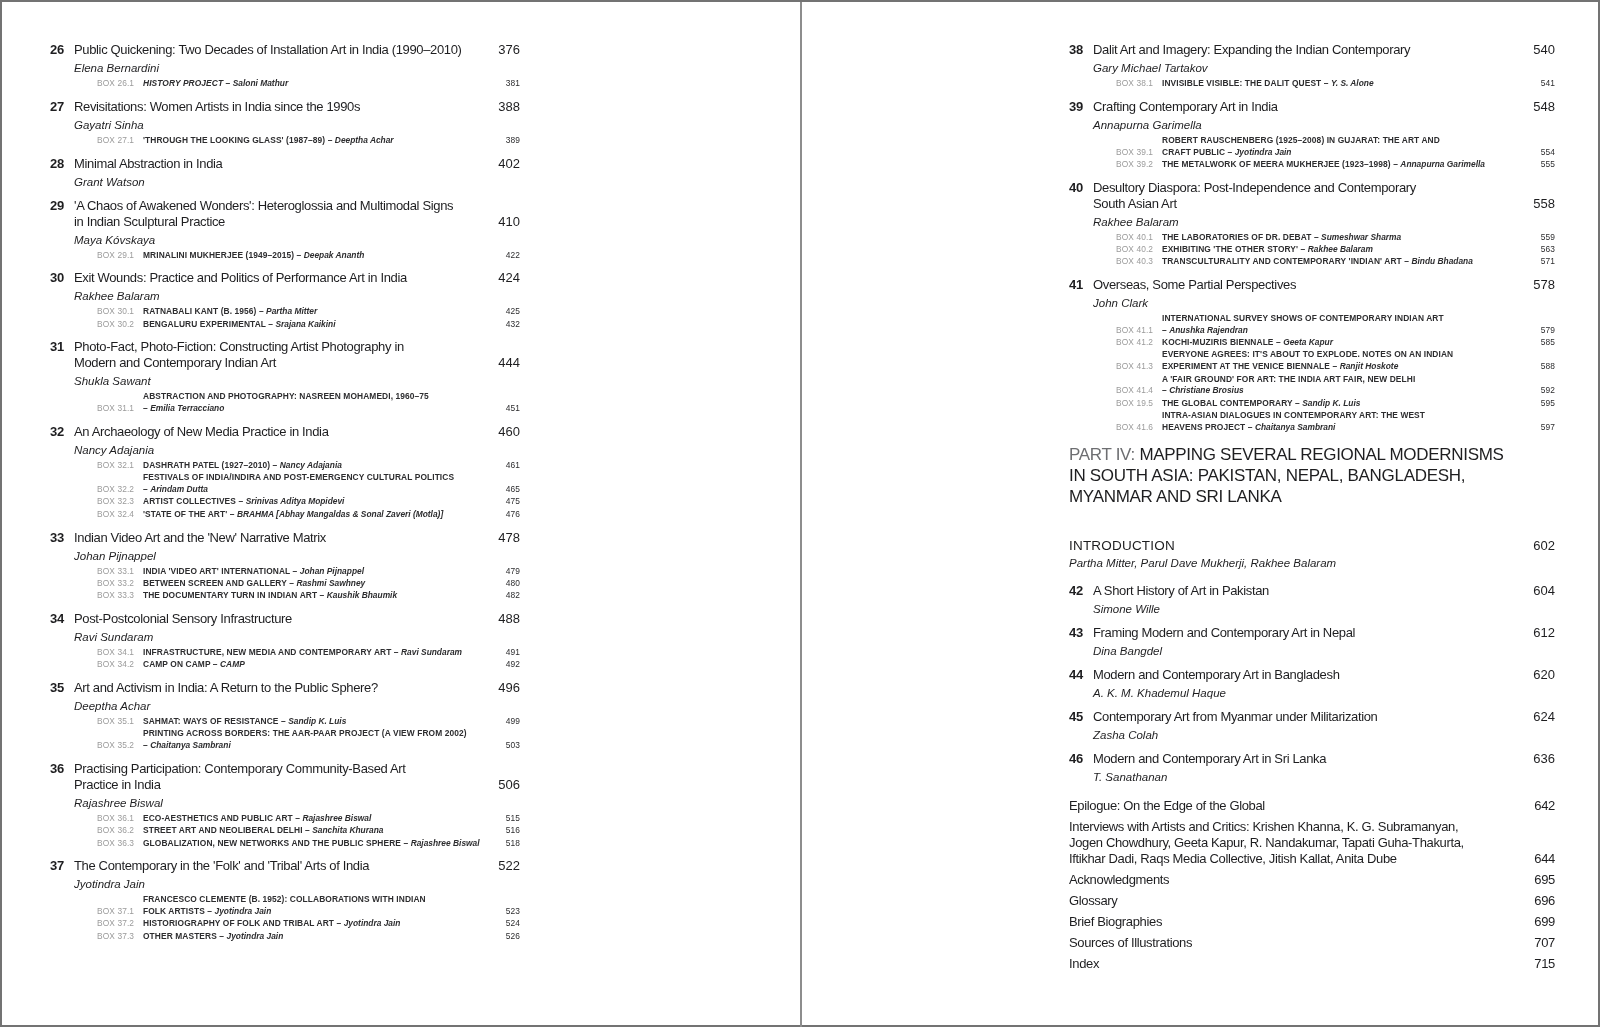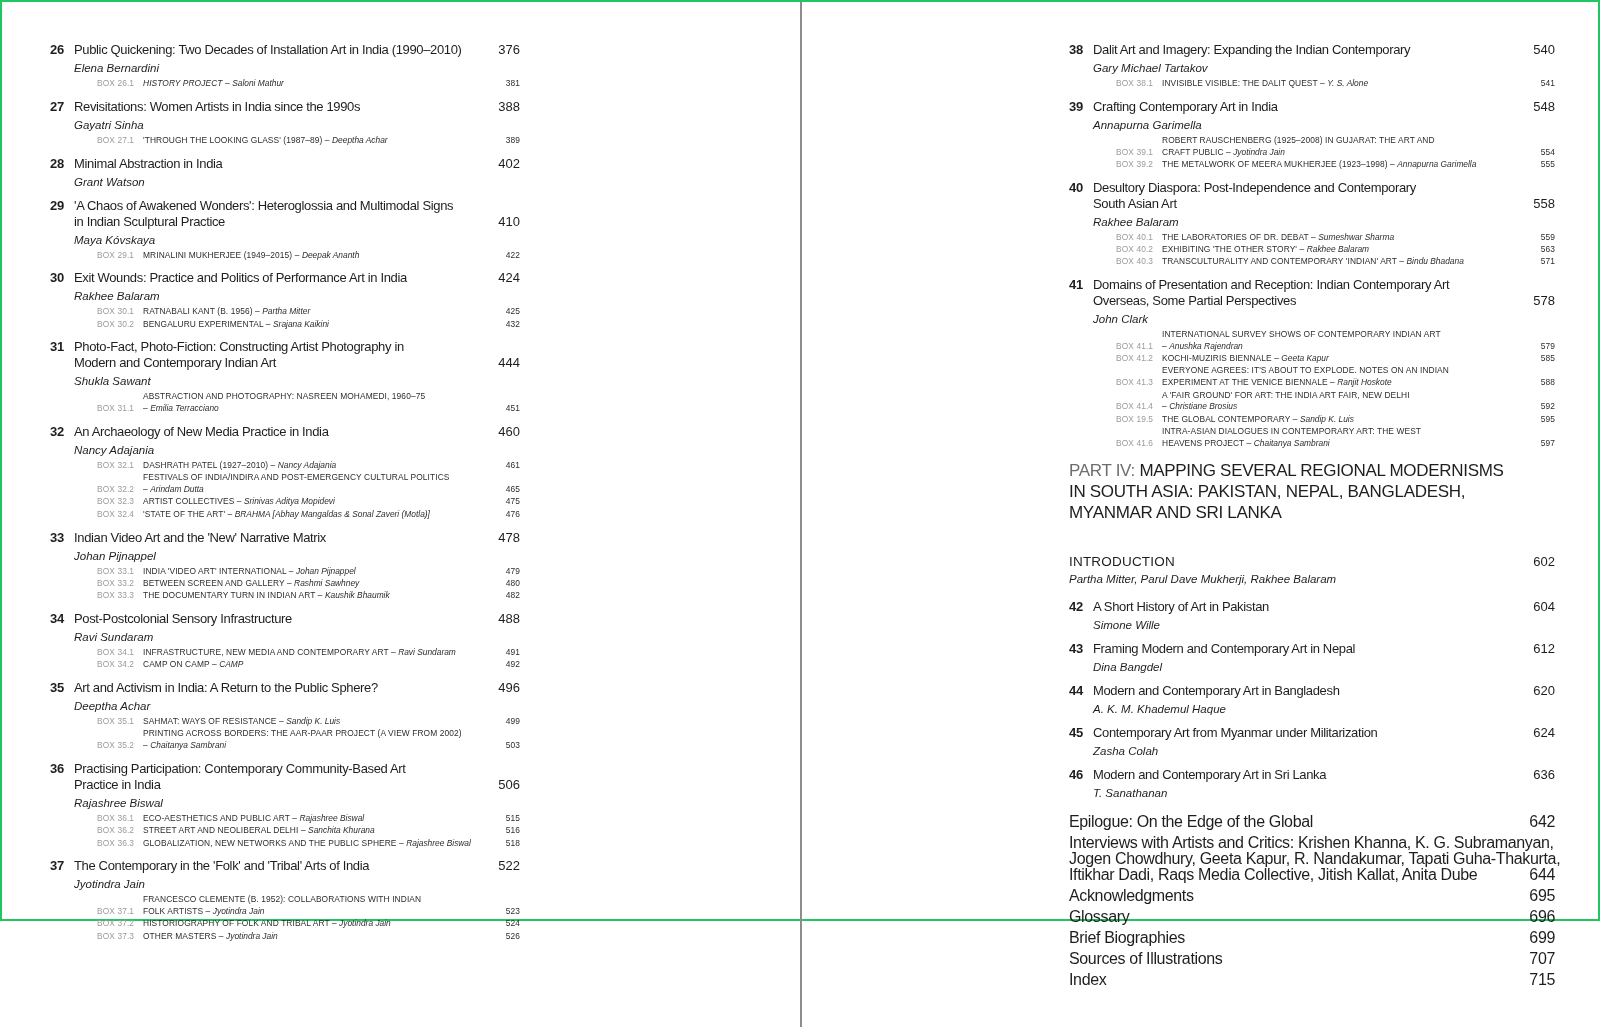--- a/index.html
+++ b/index.html
@@ -1,56 +1,56 @@
 <!DOCTYPE html>
 <html><head>
 <meta charset="utf-8">
 <style>
   html,body{margin:0;padding:0;}
   body{
     width:1600px;height:1027px;position:relative;background:#ffffff;
     font-family:"Liberation Sans",sans-serif;color:#1e1e20;overflow:hidden;
   }
-  .spread{position:absolute;left:0;top:0;width:1600px;height:921px;
-    border:2px solid #22c55e;box-sizing:border-box;background:#ffffff;}
+  .spread{position:absolute;left:0;top:0;width:1600px;height:1027px;
+    border:2px solid #737373;box-sizing:border-box;background:#ffffff;}
   .divider{position:absolute;left:798px;top:0;width:2px;height:1027px;background:#8d8d8d;}
   .page{position:absolute;top:0;height:1027px;box-sizing:border-box;}
   .page-left{left:0;width:798px;padding:40px 0 0 48px;}
   .page-right{left:800px;width:800px;padding:40px 0 0 267px;}
   .content{width:470px;}
   .page-right .content{width:486px;}
 
   .chapter{margin-bottom:9px;}
   .ch-head{display:flex;align-items:stretch;}
   .ch-num{width:24px;flex:none;font-weight:bold;font-size:13px;line-height:16px;letter-spacing:-0.2px;}
   .ch-titles{flex:1;min-width:0;font-size:13px;line-height:16px;letter-spacing:-0.35px;}
   .ch-line{white-space:nowrap;}
   .ch-page{flex:none;align-self:flex-end;font-size:13px;line-height:16px;padding-left:8px;}
   .ch-author{margin-left:24px;margin-top:3px;font-style:italic;font-size:11.5px;line-height:14px;}
   .boxes{margin:3px 0 0 47px;}
   .box-row{display:flex;align-items:flex-end;font-size:8.4px;line-height:11.8px;letter-spacing:0.1px;}
   .box-row + .box-row{margin-top:0.5px;}
   .box-label{width:46px;flex:none;color:#9b9b9b;}
   .box-text{flex:1;min-width:0;color:#2d2d2f;}
-  .box-line{white-space:nowrap;}
+  .box-line{white-space:nowrap;font-weight:bold;}
   .box-ital{font-style:italic;}
   .box-author{font-style:italic;letter-spacing:0;}
   .box-page{flex:none;align-self:flex-end;padding-left:6px;color:#2d2d2f;}
 
   .part-heading{margin:10px 0 12px 0;font-size:17px;line-height:21px;letter-spacing:-0.3px;}
   .part-line{white-space:nowrap;}
   .part-label{color:#6d6e71;font-weight:normal;}
 
   .intro-block{margin-bottom:12px;margin-top:31px;}
   .intro-row{display:flex;}
   .intro-title{flex:1;font-size:13.5px;line-height:16px;letter-spacing:0.2px;}
   .intro-authors{font-style:italic;font-size:11.5px;line-height:15px;margin-top:2px;}
 
   .end-matter{margin-top:10px;}
-  .em-row{display:flex;align-items:flex-end;margin-bottom:5px;font-size:16px;line-height:16px;letter-spacing:-0.35px;}
+  .em-row{display:flex;align-items:flex-end;margin-bottom:5px;font-size:13px;line-height:16px;letter-spacing:-0.35px;}
   .em-row.gap{margin-top:14px;}
   .em-text{flex:1;min-width:0;}
   .em-line{white-space:nowrap;}
   .em-page{flex:none;align-self:flex-end;padding-left:8px;}
 </style>
 </head>
 <body>
 
 <div class="spread">
   <div class="page page-left">
@@ -448,21 +448,20 @@
                   <div class="box-line"><span>TRANSCULTURALITY AND CONTEMPORARY 'INDIAN' ART</span> – <em class="box-author">Bindu Bhadana</em></div>
                 </div>
                 <span class="box-page">571</span>
               </div>
             </div>
           </div>
           <div class="chapter">
             <div class="ch-head">
               <div class="ch-num">41</div>
               <div class="ch-titles">
-                <div class="ch-line">Domains of Presentation and Reception: Indian Contemporary Art</div>
                 <div class="ch-line">Overseas, Some Partial Perspectives</div>
               </div>
               <div class="ch-page">578</div>
             </div>
             <div class="ch-author">John Clark</div>
             <div class="boxes">
               <div class="box-row">
                 <span class="box-label">BOX 41.1</span>
                 <div class="box-text">
                   <div class="box-line"><span>INTERNATIONAL SURVEY SHOWS OF CONTEMPORARY INDIAN ART</span></div>

